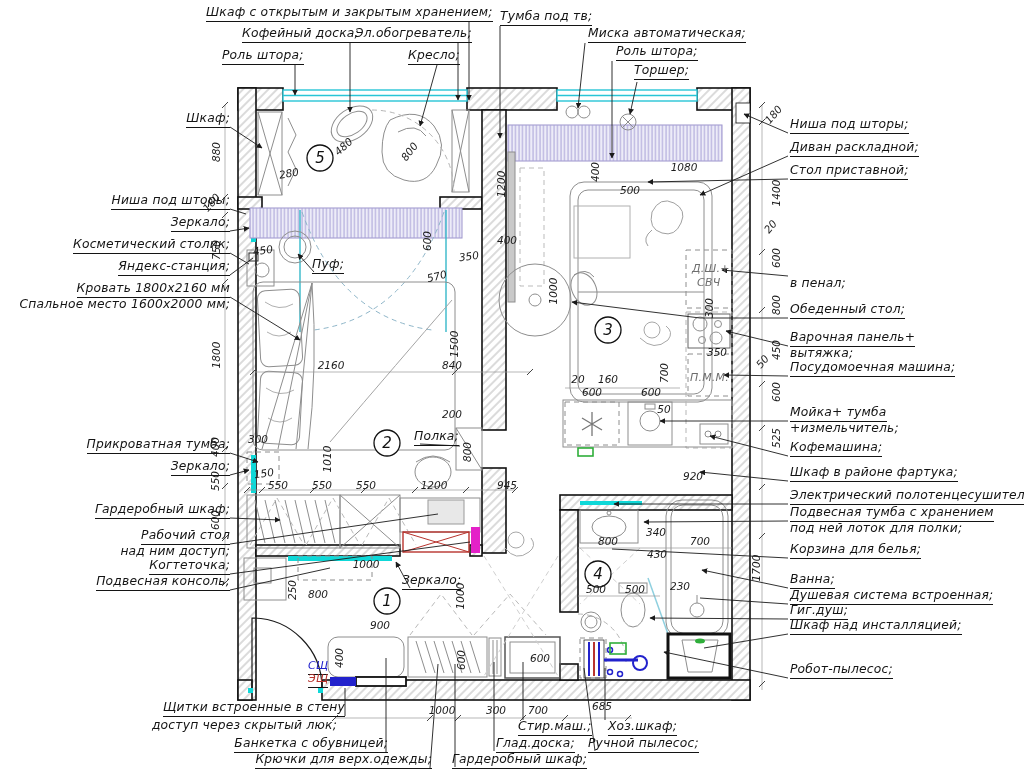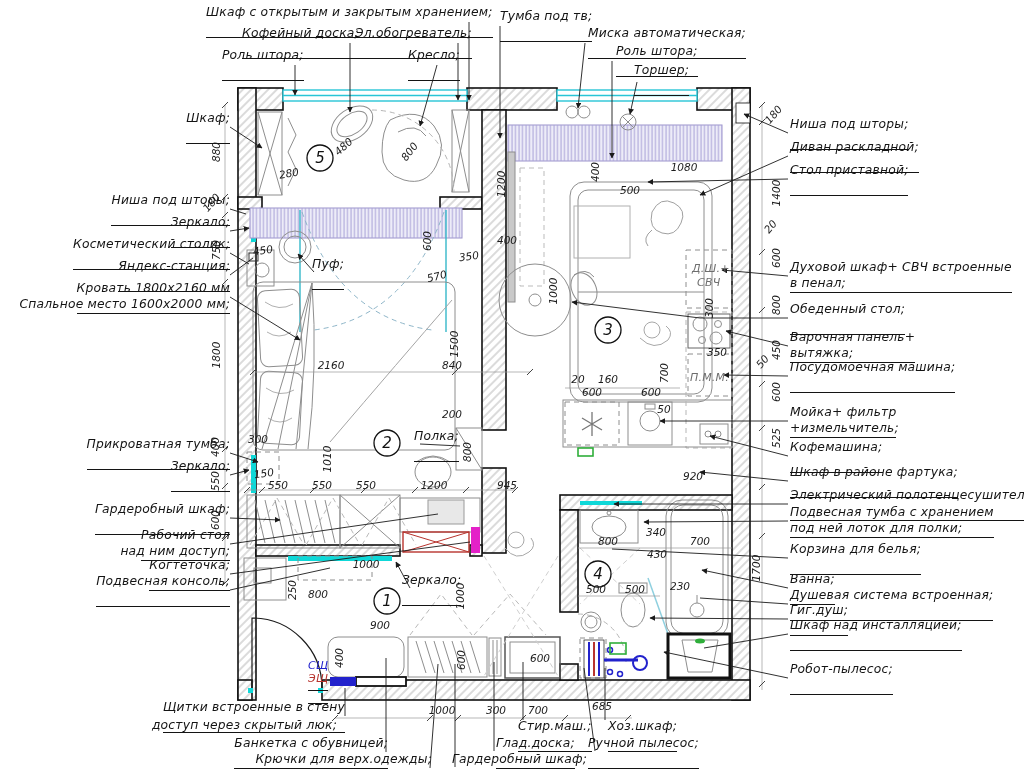--- a/index.html
+++ b/index.html
@@ -1,20 +1,20 @@
 <!DOCTYPE html>
 <html style="--window: #29c5d6; --mirror: #0fd8d8; --curtain: #9b93cc; --curtain_fill: #edecf8; --red: #b8342e; --magenta: #e421c8; --blue: #2222cc; --green: #2fae3a; --furniture: #8e8e8e;"><head>
 <meta charset="utf-8">
 <style>
   html,body{margin:0;padding:0;}
   body{width:1024px;height:778px;position:relative;background:#fff;font-family:"DejaVu Sans",sans-serif;overflow:hidden;}
   #stage{position:absolute;left:0;top:0;width:1024px;height:778px;}
   svg{position:absolute;left:0;top:0;}
   .lbl{position:absolute;font-style:italic;font-size:12.3px;line-height:1.05;color:#141414;white-space:nowrap;letter-spacing:.2px;}
-  .lbl.u{border-bottom:1.3px solid #141414;padding-bottom:18px;text-align:center;}
+  .lbl.u{border-bottom:1.3px solid #141414;padding-bottom:2px;text-align:center;}
   .ra{text-align:right;font-style:italic;}
   .gray{color:#6e6e6e;}
   .blue{color:var(--blue);border-color:var(--blue);}
   .redc{color:var(--red);border-color:var(--red);}
   .sm{font-size:11px;}
   .dm{font:italic 10.5px "DejaVu Sans",sans-serif;fill:#1c1c1c;}
   .rn{font:italic 15px "DejaVu Sans",sans-serif;fill:#111;text-anchor:middle;}
   .furn{stroke:var(--furniture);fill:none;stroke-width:1;}
   .dash{stroke-dasharray:5 4;}
   .ld{stroke:#1a1a1a;stroke-width:.9;fill:none;}
@@ -408,27 +408,26 @@
 <div class="lbl u ra" style="right:794px;top:460px">Зеркало;</div>
 <div class="lbl u ra" style="right:794px;top:503px">Гардеробный шкаф;</div>
 <div class="lbl u ra" style="right:794px;top:529px">Рабочий стол</div>
 <div class="lbl ra" style="right:794px;top:545px">над ним доступ;</div>
 <div class="lbl u ra" style="right:794px;top:559px">Когтеточка;</div>
 <div class="lbl u ra" style="right:794px;top:575px">Подвесная консоль;</div>
 
 <div class="lbl u" style="left:790px;top:118px">Ниша под шторы;</div>
 <div class="lbl u" style="left:790px;top:141px">Диван раскладной;</div>
 <div class="lbl u" style="left:790px;top:164px">Стол приставной;</div>
-<div class="lbl u" style="left:790px;top:261px">Духовой шкаф+ СВЧ встроенные</div>
 <div class="lbl" style="left:790px;top:277px">в пенал;</div>
 <div class="lbl u" style="left:790px;top:303px">Обеденный стол;</div>
 <div class="lbl u" style="left:790px;top:331px">Варочная панель+</div>
 <div class="lbl" style="left:790px;top:347px">вытяжка;</div>
 <div class="lbl u" style="left:790px;top:361px">Посудомоечная машина;</div>
-<div class="lbl u" style="left:790px;top:406px">Мойка+ фильтр</div>
+<div class="lbl u" style="left:790px;top:406px">Мойка+ тумба</div>
 <div class="lbl" style="left:790px;top:422px">+измельчитель;</div>
 <div class="lbl u" style="left:790px;top:441px">Кофемашина;</div>
 <div class="lbl u" style="left:790px;top:466px">Шкаф в районе фартука;</div>
 <div class="lbl u" style="left:790px;top:489px">Электрический полотенцесушитель;</div>
 <div class="lbl u" style="left:790px;top:506px">Подвесная тумба с хранением</div>
 <div class="lbl" style="left:790px;top:522px">под ней лоток для полки;</div>
 <div class="lbl u" style="left:790px;top:543px">Корзина для белья;</div>
 <div class="lbl u" style="left:790px;top:573px">Ванна;</div>
 <div class="lbl u" style="left:790px;top:589px">Душевая система встроенная;</div>
 <div class="lbl u" style="left:790px;top:604px">Гиг.душ;</div>

